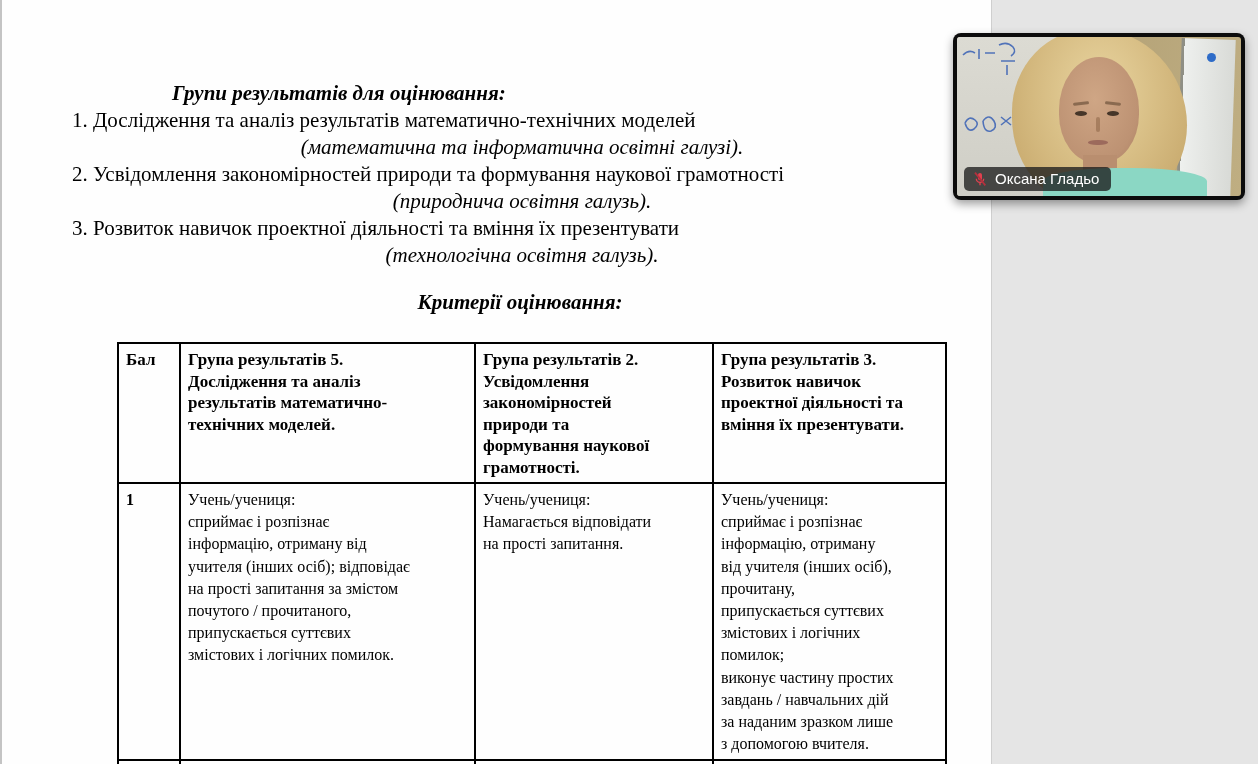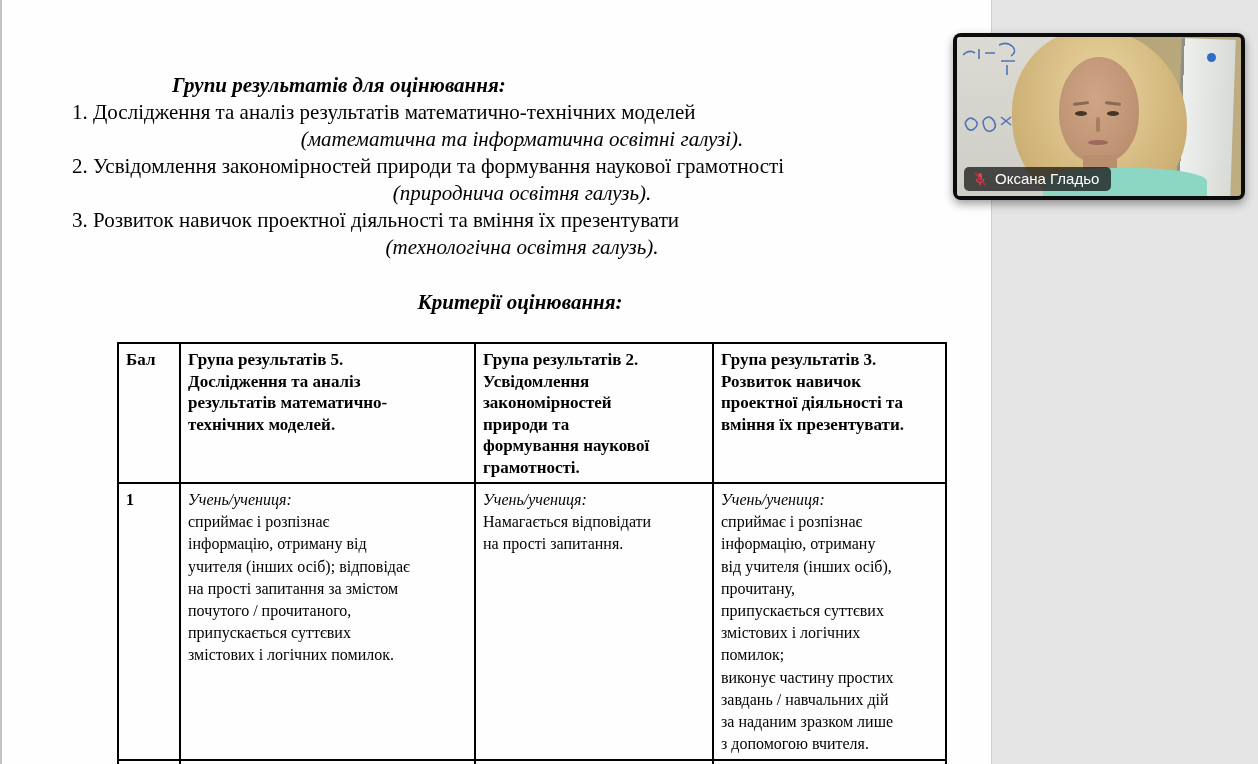--- a/index.html
+++ b/index.html
@@ -15,21 +15,21 @@
   }
   .side-panel{
     position:absolute;left:991px;top:0;width:267px;height:764px;
     background:#e5e5e5;border-left:1px solid #cfcfcf;box-sizing:border-box;
   }
   .doc-title{
     position:absolute;left:48px;top:1px;width:940px;text-align:center;
     font-weight:bold;font-size:21px;line-height:26px;color:#000;
   }
   .groups-block{
-    position:absolute;left:70px;top:72px;width:900px;
+    position:absolute;left:70px;top:80px;width:900px;
     font-size:21px;line-height:27px;color:#000;
   }
   .groups-heading{font-weight:bold;font-style:italic;padding-left:100px;}
   .group-note{font-style:italic;text-align:center;}
   .criteria-heading{
     position:absolute;left:48px;top:290px;width:940px;text-align:center;
     font-weight:bold;font-style:italic;font-size:21px;color:#000;
   }
   
   .crit-table{
@@ -38,21 +38,21 @@
   }
   .crit-table td{
     border:2px solid #000;vertical-align:top;
     padding:5px 6px 4px 7px;color:#000;overflow:hidden;
   }
   .crit-table tr.hdr td{
     font-weight:bold;font-size:17px;line-height:21.5px;white-space:pre-line;
   }
   .crit-table tr.body td{font-size:16px;line-height:22.2px;}
   .score-cell{font-weight:bold;font-size:17px;}
-  .cell-label{font-style:italic;}
+  .cell-label{}
   .cell-text{white-space:pre-line;}
   
   .video-tile{
     position:absolute;left:953px;top:33px;width:292px;height:167px;
     background:#0c0c0c;border-radius:8px;padding:4px;box-sizing:border-box;
     box-shadow:0 4px 10px rgba(0,0,0,0.38);z-index:10;
   }
   .video-scene{
     position:relative;width:100%;height:100%;overflow:hidden;border-radius:3px;
     background:linear-gradient(100deg,#c6c0ae 0%,#b2a075 35%,#bfae82 100%);

